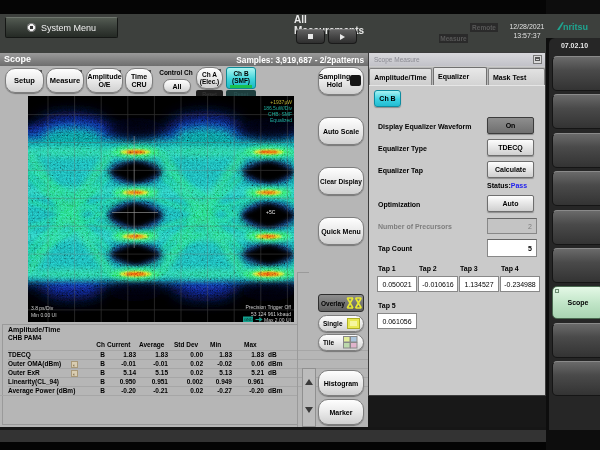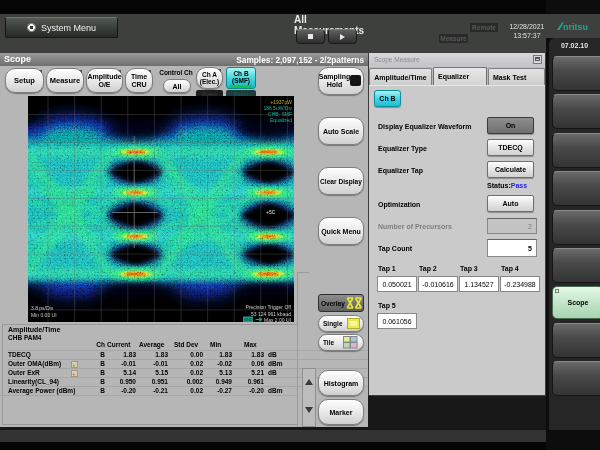--- a/index.html
+++ b/index.html
@@ -42,21 +42,21 @@
 
   <div class="abs" style="left:506px;top:22px;width:42px;color:#e0e0e0;font-size:7px;text-align:center;line-height:9px;">12/28/2021<br>13:57:37</div>
 
   <svg class="abs" style="left:556px;top:20px;z-index:30;" width="38" height="12" viewBox="0 0 38 12">
     <path d="M1 10 L6.2 2.2 L7.8 2.2 L3.4 10 Z" fill="#1fa591"></path>
     <text x="7" y="10" font-size="9" font-weight="bold" fill="#1fa591" font-family="Liberation Sans">nritsu</text>
   </svg>
 
   <div class="abs" style="left:0;top:53px;width:368px;height:13px;background:linear-gradient(#9a9a9a,#6e6e6e);color:#fff;font-size:9px;font-weight:bold;">
     <span style="position:absolute;left:4px;top:1px;">Scope</span>
-    <span style="position:absolute;right:4px;top:2px;font-size:8.3px;">Samples: 2,097,152 - 2/2patterns</span>
+    <span style="position:absolute;right:4px;top:2px;font-size:8.3px;">Samples: 3,919,687 - 2/2patterns</span>
   </div>
 
   <div class="abs" style="left:0;top:66px;width:546px;height:361px;background:#b6b6b6;"></div>
 
   <div class="abs" style="left:368px;top:66px;width:178px;height:361px;background:#181818;"></div>
 
   <div class="abs" style="left:0;top:427px;width:600px;height:3px;background:#161616;"></div>
   <div class="abs" style="left:0;top:430px;width:600px;height:12px;background:#333333;"></div>
   <div class="abs" style="left:0;top:442px;width:600px;height:8px;background:#040404;"></div>
 

